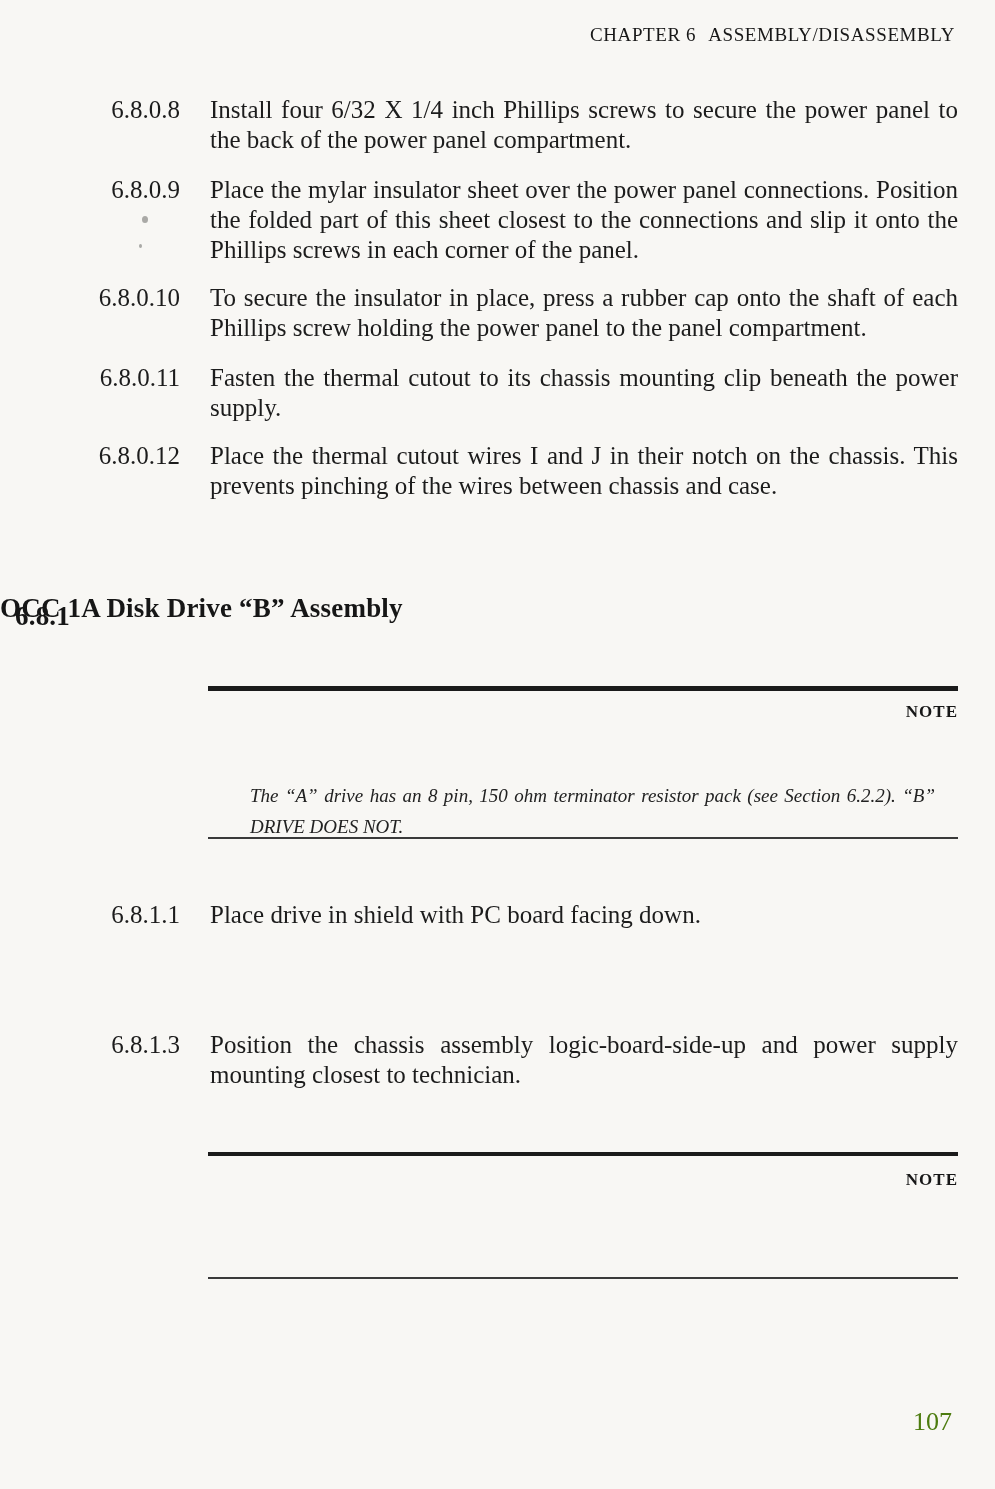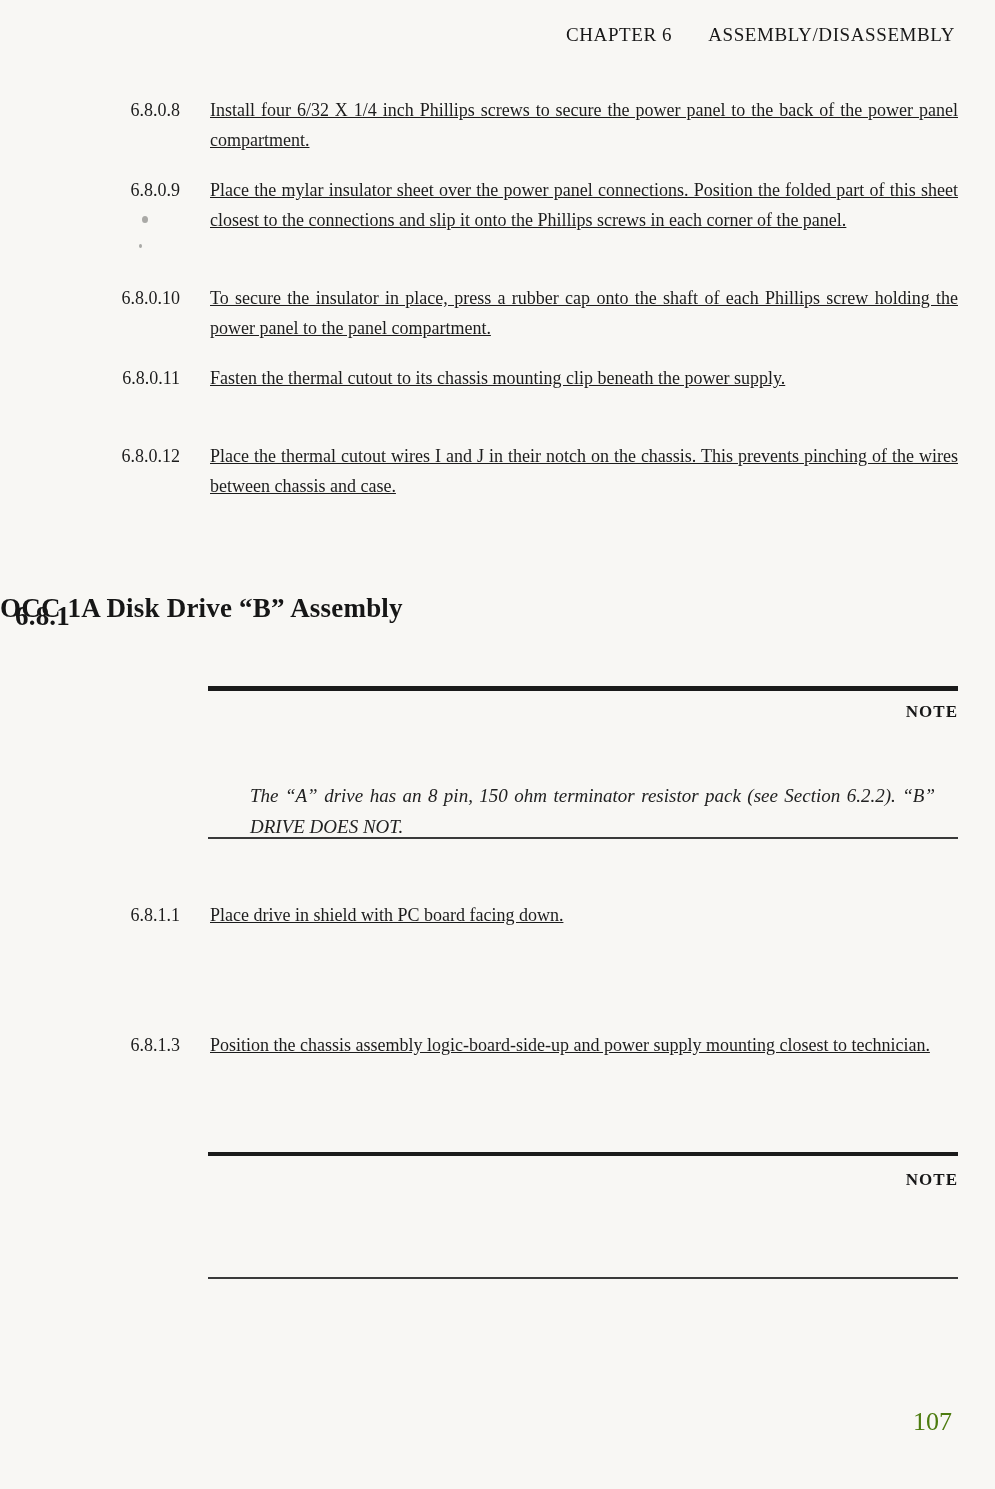--- a/index.html
+++ b/index.html
@@ -14,30 +14,29 @@
     overflow: hidden;
     margin: 0 auto;
   }
   .running-head {
     position: absolute;
     top: 24px;
     right: 40px;
     font-size: 19px;
     letter-spacing: 0.6px;
     display: flex;
-    gap: 36px;
+    gap: 12px;
     color: #181818;
   }
   .step {
     position: absolute;
     left: 0;
     width: 958px;
-    font-size: 18px;
+    font-size: 25px;
     line-height: 30px;
-    text-decoration: underline;
   }
   .step .num {
     position: absolute;
     left: 0;
     top: 0;
     width: 180px;
     text-align: right;
   }
   .step .body {
     margin-left: 210px;

